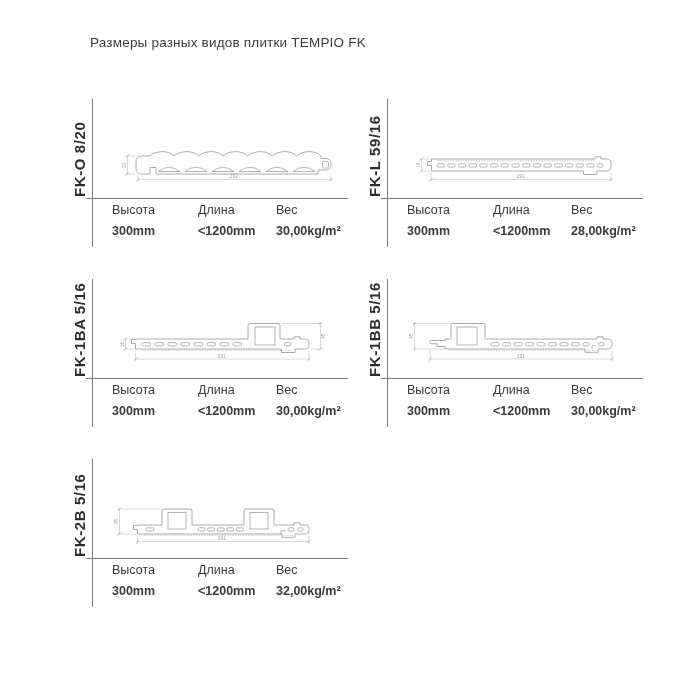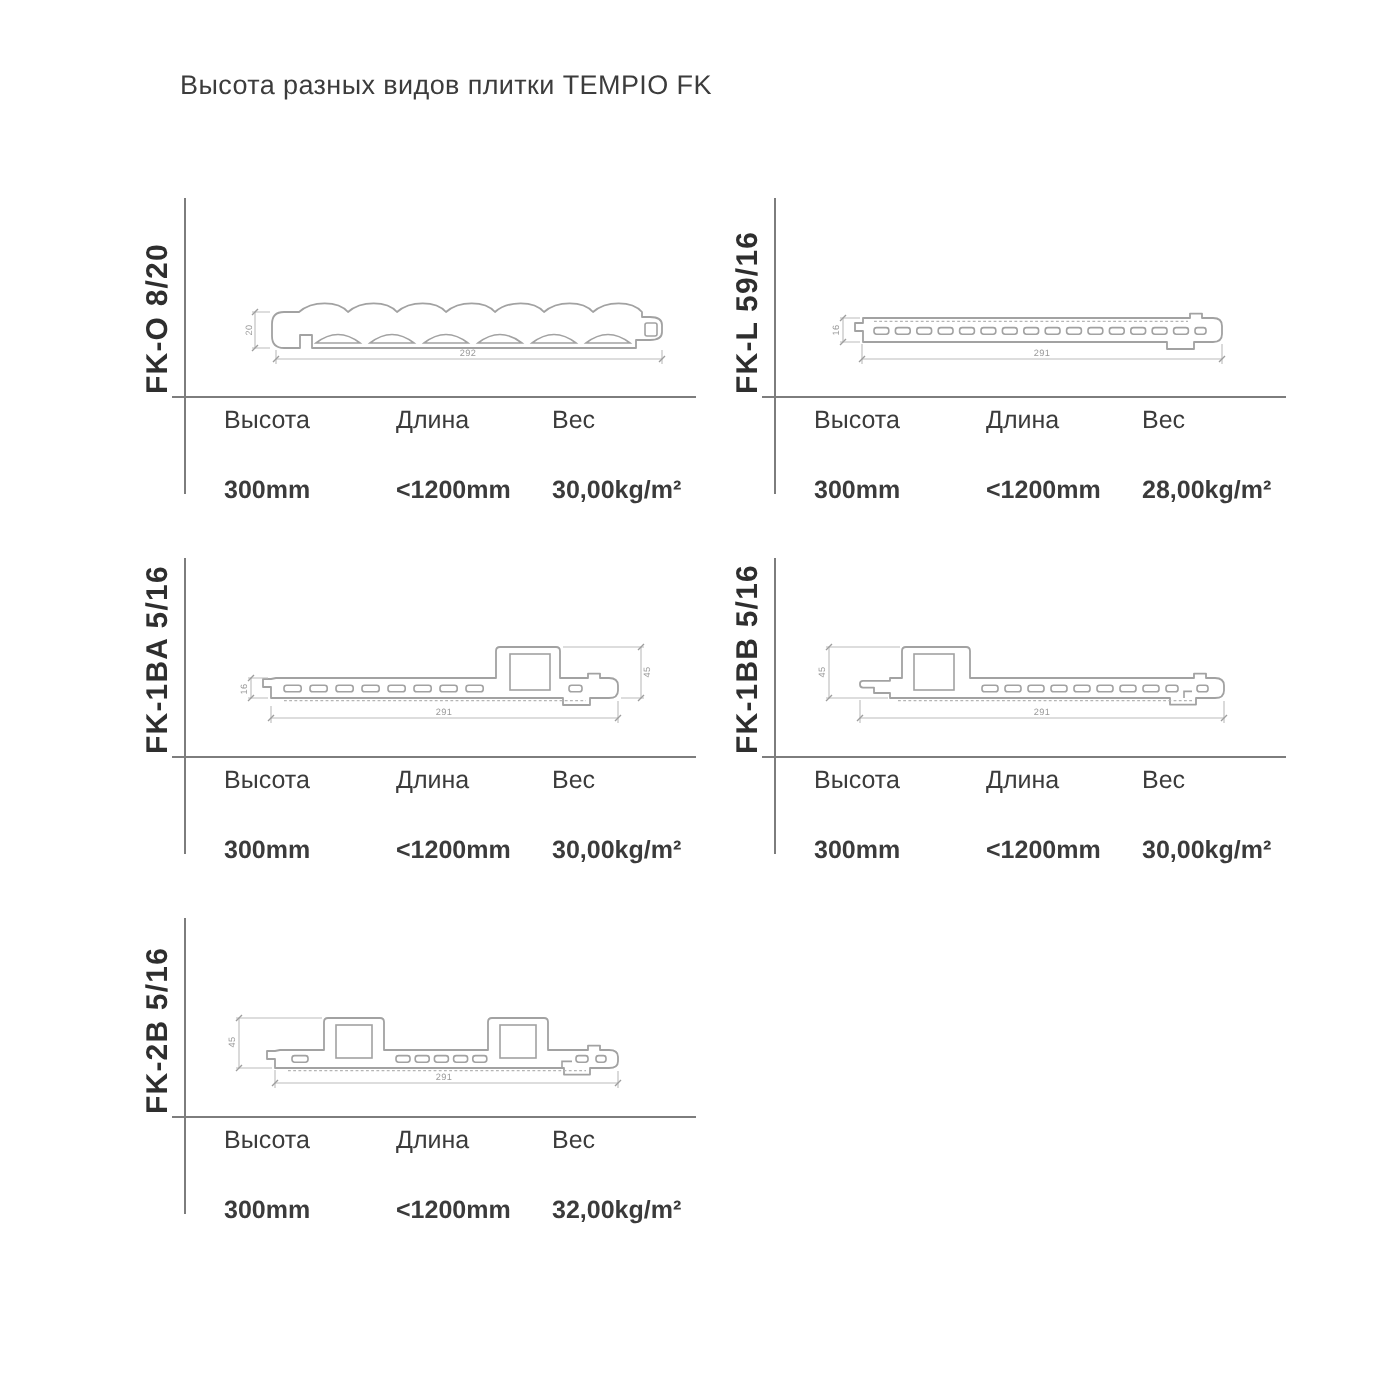--- a/index.html
+++ b/index.html
@@ -28,29 +28,29 @@
   .sec.rightcol .drawing { left:42px; }
 
   .outline { fill:none; stroke:#a2a2a2; stroke-width:0.9; stroke-linejoin:round; }
   .chamber { fill:none; stroke:#a2a2a2; stroke-width:0.8; }
   .texture { fill:none; stroke:#b5b5b5; stroke-width:0.7; stroke-dasharray:1.4 1.2; }
   .dimline { fill:none; stroke:#bcbcbc; stroke-width:0.55; }
   .tick    { fill:none; stroke:#9e9e9e; stroke-width:0.7; }
   .dim     { font-size:4.6px; fill:#9a9a9a; letter-spacing:.2px; }
 
   .tbl { position:absolute; left:48px; top:108px; width:232px;
-         display:grid; grid-template-columns:86px 78px 68px; row-gap:20px;
+         display:grid; grid-template-columns:86px 78px 68px; row-gap:6px;
          font-size:12.5px; color:#3b3b3b; line-height:15px; }
   .th { font-weight:500; }
   .td { font-weight:700; }
 </style>
 </head>
 <body>
 
-<div class="title">Высота разных видов плитки TEMPIO FK</div>
+<div class="title">Размеры разных видов плитки TEMPIO FK</div>
 
 <div class="sec" id="s1">
   <div class="v-label">FK-O 8/20</div>
   <div class="vrule"></div>
   <div class="hrule"></div>
   <svg class="drawing" viewBox="0 0 248 70">
     <path class="outline" d="M223,31 C218,25.2 205,25.2 198.5,31 C193.5,25.2 180.5,25.2 174,31 C169,25.2 156,25.2 149.5,31 C144.5,25.2 131.5,25.2 125,31 C120,25.2 107,25.2 100.5,31 C95.5,25.2 82.5,25.2 76,31 C71,25.2 58,25.2 51.5,31 H44 Q38,31 38,37 V43 Q38,49 44,49 H52 V42.5 H58 V49 H220 V45 H227 Q233,45 233,41 V37.5 Q233,33.5 227,33.5 H223 Z"></path>
     <path class="chamber" d="M60,46.5 Q71,38 82,46.5 Z"></path>
     <path class="chamber" d="M87,46.5 Q98,38 109,46.5 Z"></path>
     <path class="chamber" d="M114,46.5 Q125,38 136,46.5 Z"></path>

